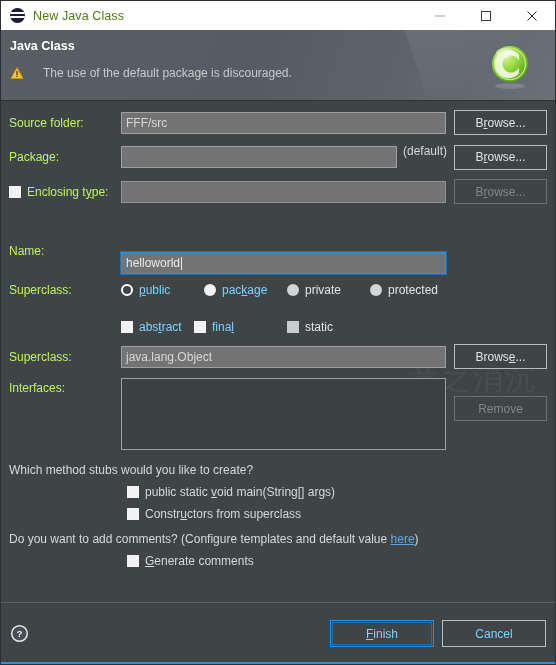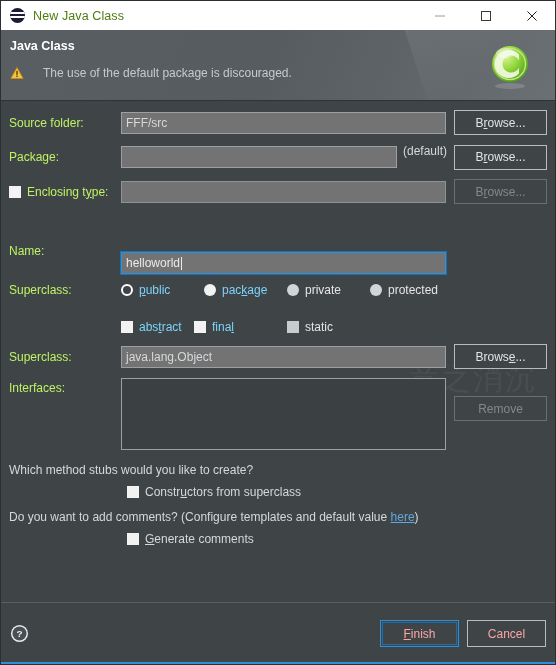--- a/index.html
+++ b/index.html
@@ -226,23 +226,23 @@
     height: 62px;
     border-top: 1px solid #5a5f63;
     background: #3f4447;
     display: flex; align-items: center;
     padding: 0 9px;
     position: relative;
   }
   .help-icon { width: 19px; height: 19px; }
   .footer-btns { margin-left: auto; display: flex; gap: 8px; }
   .fbtn {
-    width: 79px; height: 27px;
+    width: 104px; height: 27px;
     display: flex; align-items: center; justify-content: center;
-    font-size: 12px; color: #fca5a5;
+    font-size: 12px; color: #7dd3fc;
     border: 1px solid #b8bcc0;
     background: #3f4447;
   }
   .fbtn.primary {
     border: 1px solid #2f8fd8;
     outline: 1px solid #1d6fae;
     outline-offset: -3px;
   }
   .fbtn u { text-decoration: underline; }
   .bottom-strip {
@@ -414,20 +414,24 @@
         <div class="btn disabled" style="margin-top:18px">
           <span>Remove</span>
         </div>
       </div>
     </div>
 
     <div class="section-q">Which method stubs would you like to create?</div>
 
     <div class="stub">
       <span class="cb"></span>
+      <span>public static <u>v</u>oid main(String[] args)</span>
+    </div>
+    <div class="stub">
+      <span class="cb"></span>
       <span>Constr<u>u</u>ctors from superclass</span>
     </div>
 
     <div class="section-q" style="margin-top:11px">
       <span>Do you want to add comments? (Configure templates and default value </span><span class="link">here</span><span>)</span>
     </div>
 
     <div class="stub">
       <span class="cb"></span>
       <span><u>G</u>enerate comments</span>

